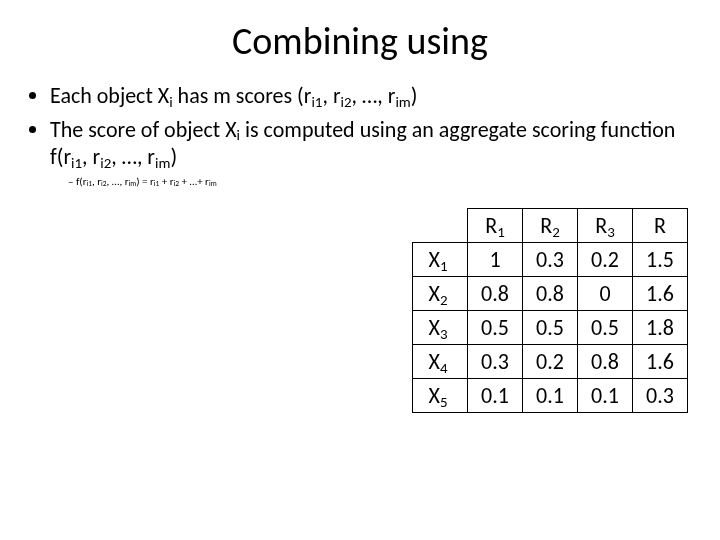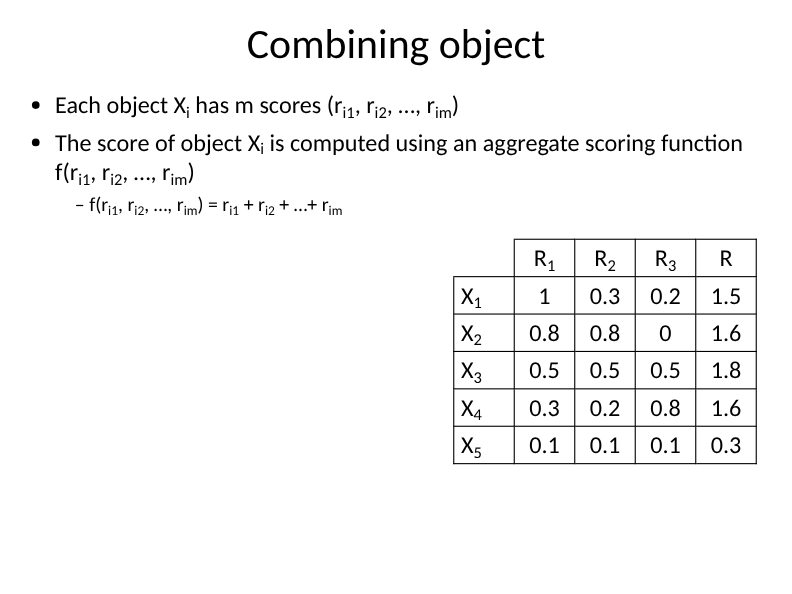--- a/index.html
+++ b/index.html
@@ -43,21 +43,21 @@
     margin: 0;
     padding-left: 22px;
   }
   ul.top > li {
     margin-bottom: 6px;
   }
   ul.sub {
     list-style: none;
     margin: 4px 0 0 0;
     padding-left: 18px;
-    font-size: 18px;
+    font-size: 11px;
   }
   ul.sub > li::before {
     content: "– ";
   }
   sub {
     font-size: 0.68em;
     line-height: 0;
     vertical-align: baseline;
     position: relative;
     bottom: -0.25em;
@@ -70,34 +70,34 @@
     border-radius: 31px;
   }
   table.data td, table.data th {
     border: 1.5px solid #000;
     padding: 3px 8px;
     text-align: center;
     font-weight: 400;
     min-width: 38px;
   }
   table.data td.rowhead, table.data th.corner {
-    text-align: left;
+    text-align: center;
     padding-left: 6px;
     padding-right: 10px;
   }
   table.data th.corner {
     border-top: none;
     border-left: none;
   }
 </style>
 </head>
 <body>
 
 <div class="slide">
-  <div class="title">Combining object</div>
+  <div class="title">Combining using</div>
 
   <div class="body">
     <div class="left">
       <ul class="top">
         <li>
           <span>Each object X</span><sub>i</sub><span> has m scores (r</span><sub>i1</sub><span>, r</span><sub>i2</sub><span>, …, r</span><sub>im</sub><span>)</span>
         </li>
         <li>
           <span>The score of object X</span><sub>i</sub><span> is computed using an aggregate scoring function f(r</span><sub>i1</sub><span>, r</span><sub>i2</sub><span>, …, r</span><sub>im</sub><span>)</span>
           <ul class="sub">

